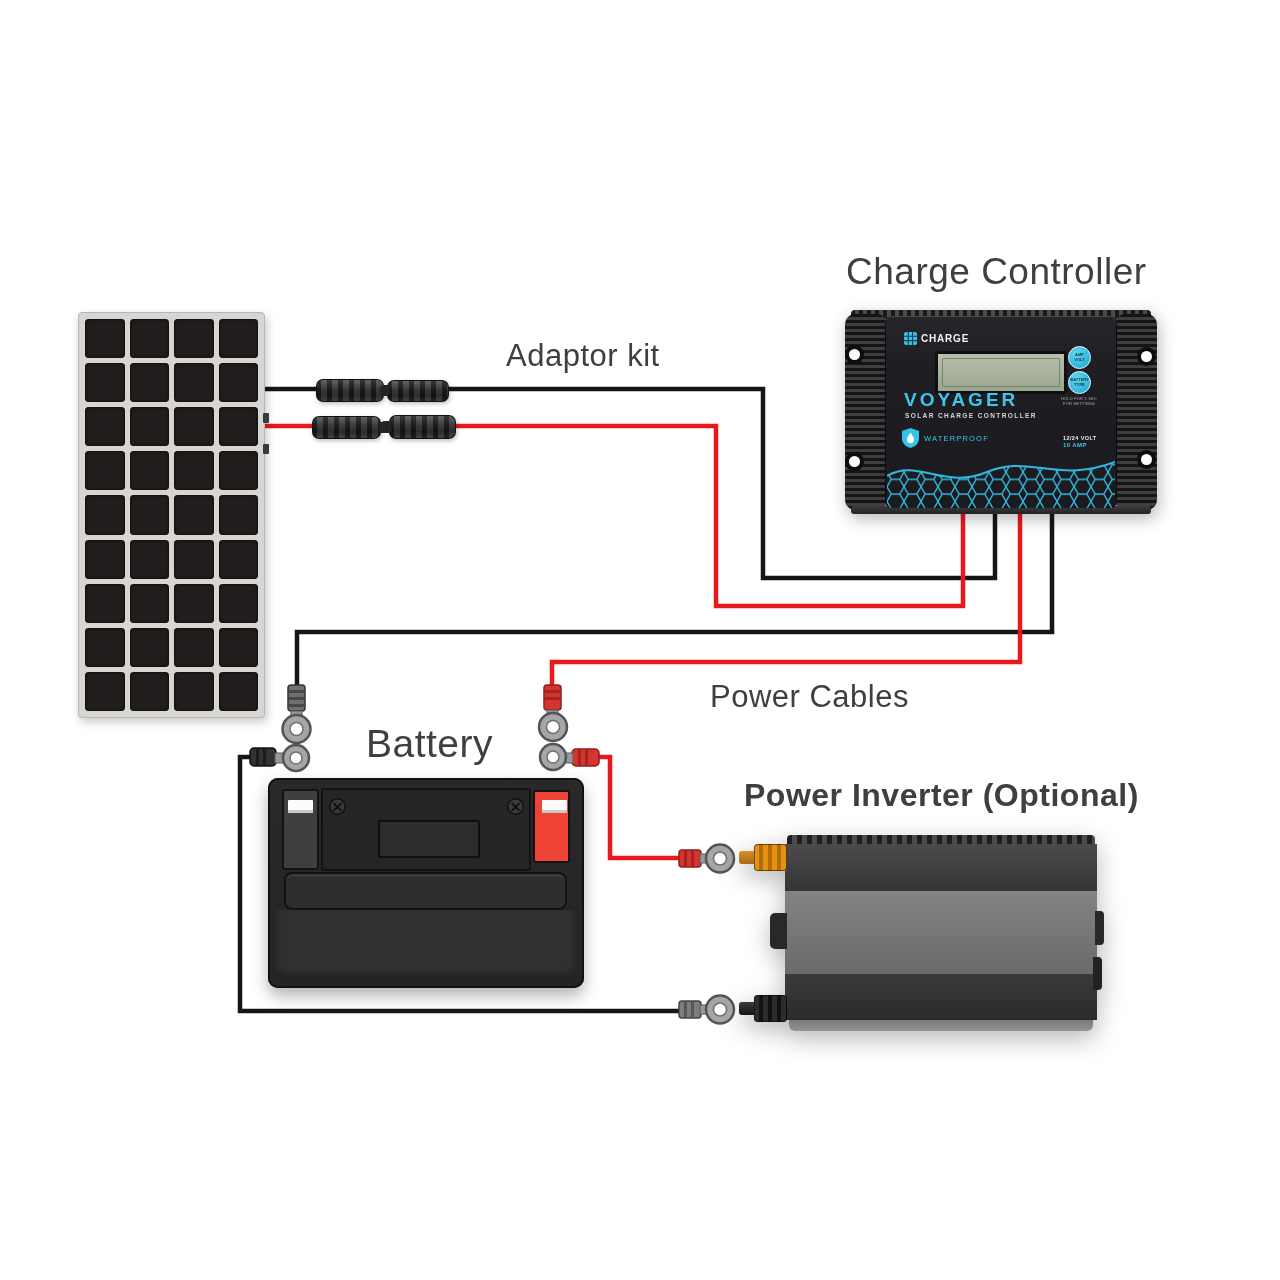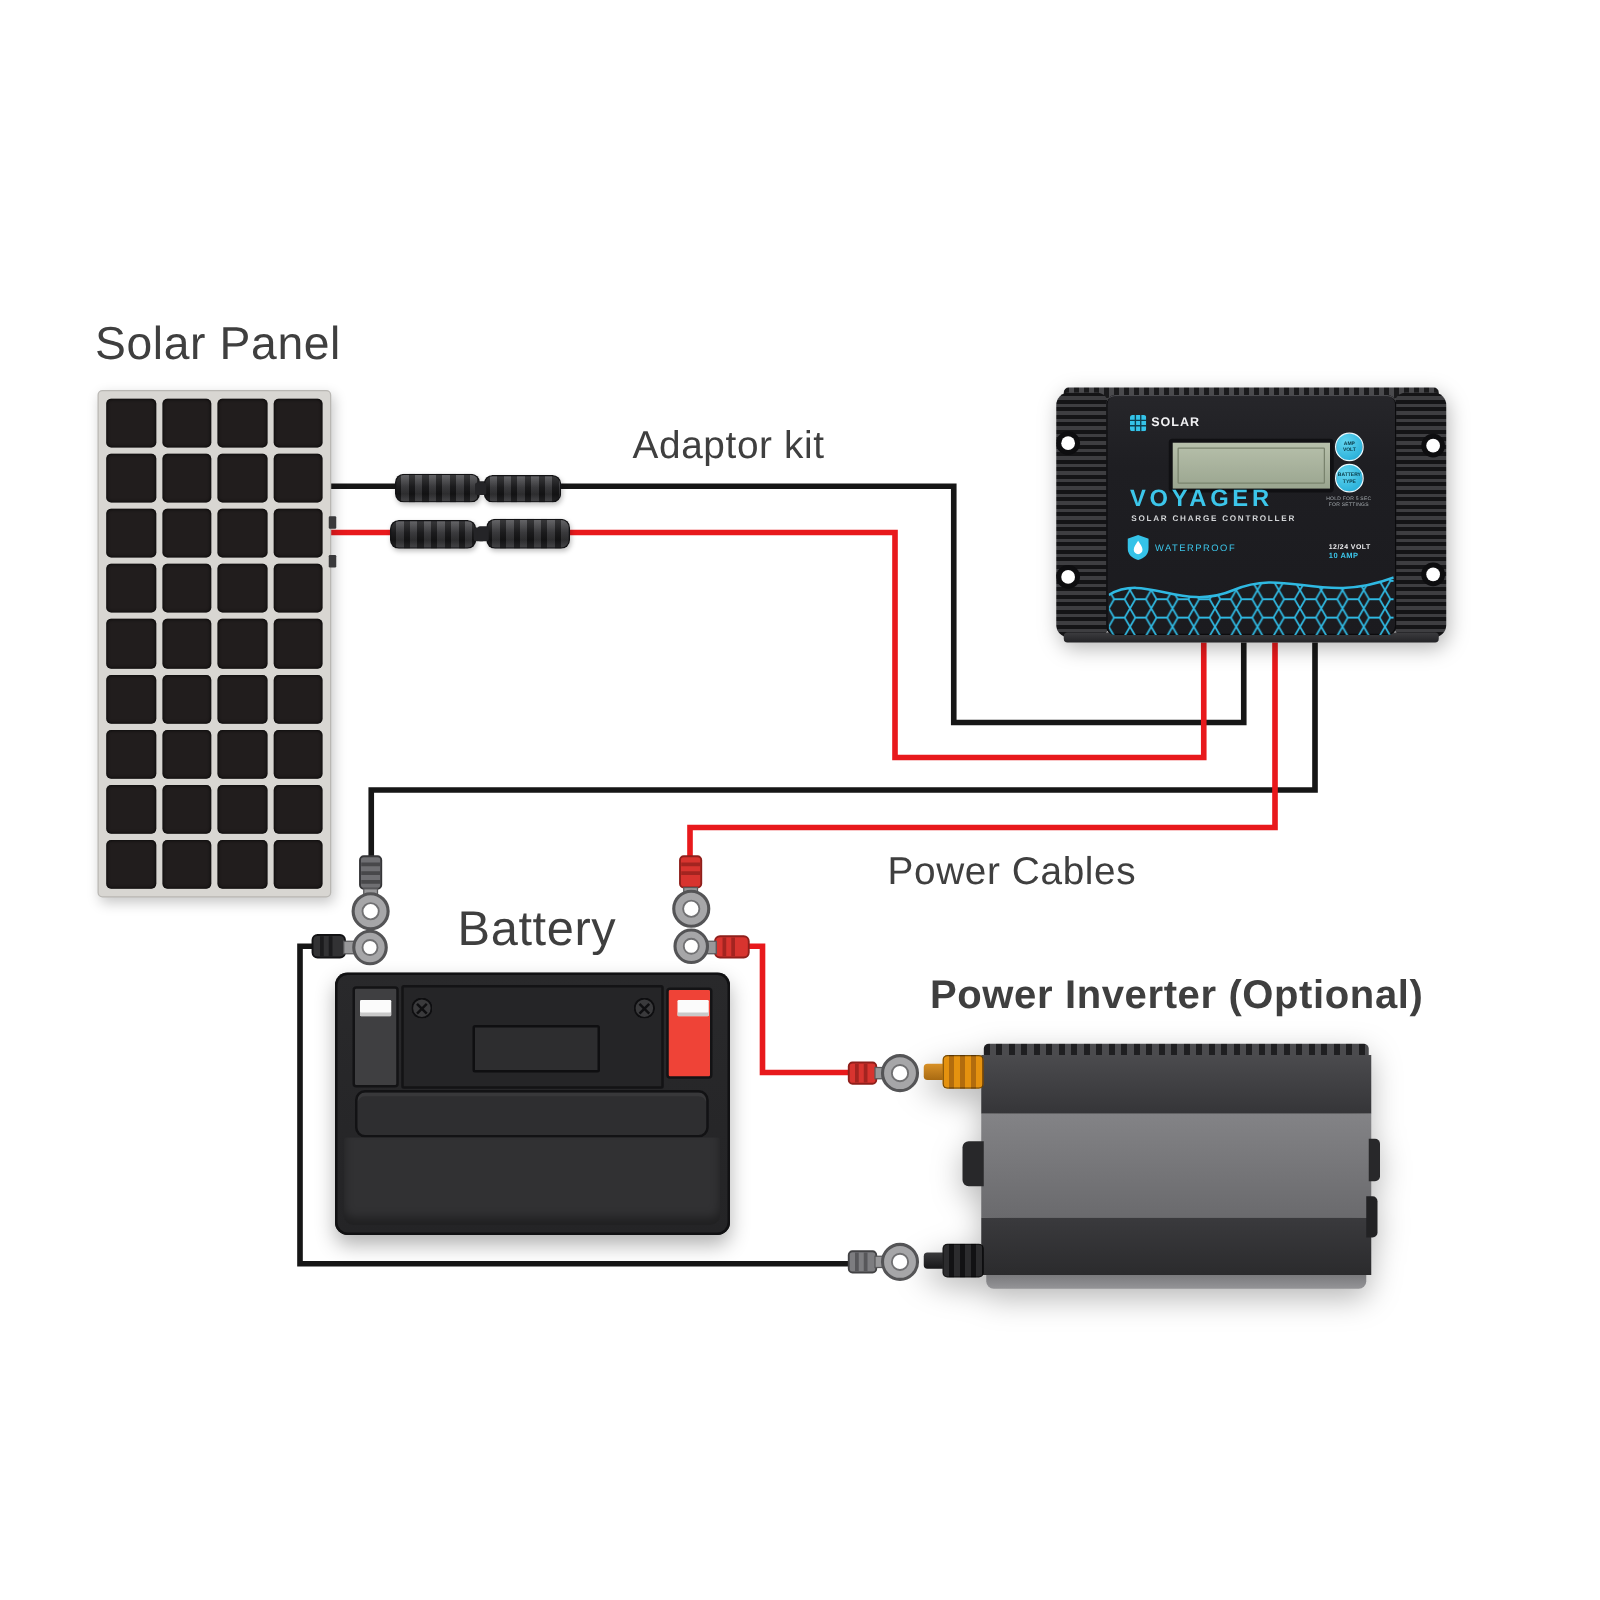--- a/index.html
+++ b/index.html
@@ -230,21 +230,21 @@
     <div class="cc-ear" style="left:4px;  top:146px;"></div>
     <div class="cc-ear" style="left:296px;top:41px;"></div>
     <div class="cc-ear" style="left:296px;top:144px;"></div>
 
     <div class="cc-face">
       <div class="cc-logo">
         <svg width="13" height="13" viewBox="0 0 13 13">
           <rect width="13" height="13" rx="2" fill="#35c3e8"></rect>
           <path d="M4.3 0 V13 M8.6 0 V13 M0 4.3 H13 M0 8.6 H13" stroke="#0e3e4e" stroke-width="1.1"></path>
         </svg>
-        <span class="brand">SOLAR</span>
+        <span class="brand">CHARGE</span>
       </div>
 
       <div class="cc-lcd"></div>
 
       <div class="cc-btn b1">AMP
 VOLT</div>
       <div class="cc-btn b2">BATTERY
 TYPE</div>
       <div class="cc-btn-note">HOLD FOR 5 SEC
 FOR SETTINGS</div>
@@ -354,19 +354,19 @@
     <g>
       <rect x="679" y="1001" width="22" height="17" rx="3" fill="#7d7d80" stroke="#424244" stroke-width="1.5"></rect>
       <rect x="684" y="1002" width="3" height="15" fill="#57575a"></rect>
       <rect x="691" y="1002" width="3" height="15" fill="#57575a"></rect>
       <rect x="700" y="1005" width="7" height="9" fill="#98989a" stroke="#58585a" stroke-width="1"></rect>
       <circle cx="720" cy="1009.5" r="14" fill="#a6a6a8" stroke="#545456" stroke-width="2.5"></circle>
       <circle cx="720" cy="1009.5" r="6.5" fill="#ffffff" stroke="#707072" stroke-width="1.5"></circle>
     </g>
   </svg>
 
-  <div class="diagram-label lbl-solar z4">Solar Panel</div>
+  <div class="diagram-label lbl-cc z4">Charge Controller</div>
   <div class="diagram-label lbl-adaptor z4">Adaptor kit</div>
   <div class="diagram-label lbl-tray z4">Power Cables</div>
   <div class="diagram-label lbl-battery z4">Battery</div>
   <div class="diagram-label lbl-inverter z4">Power Inverter (Optional)</div>
 
 </div>
 
 </body></html>

